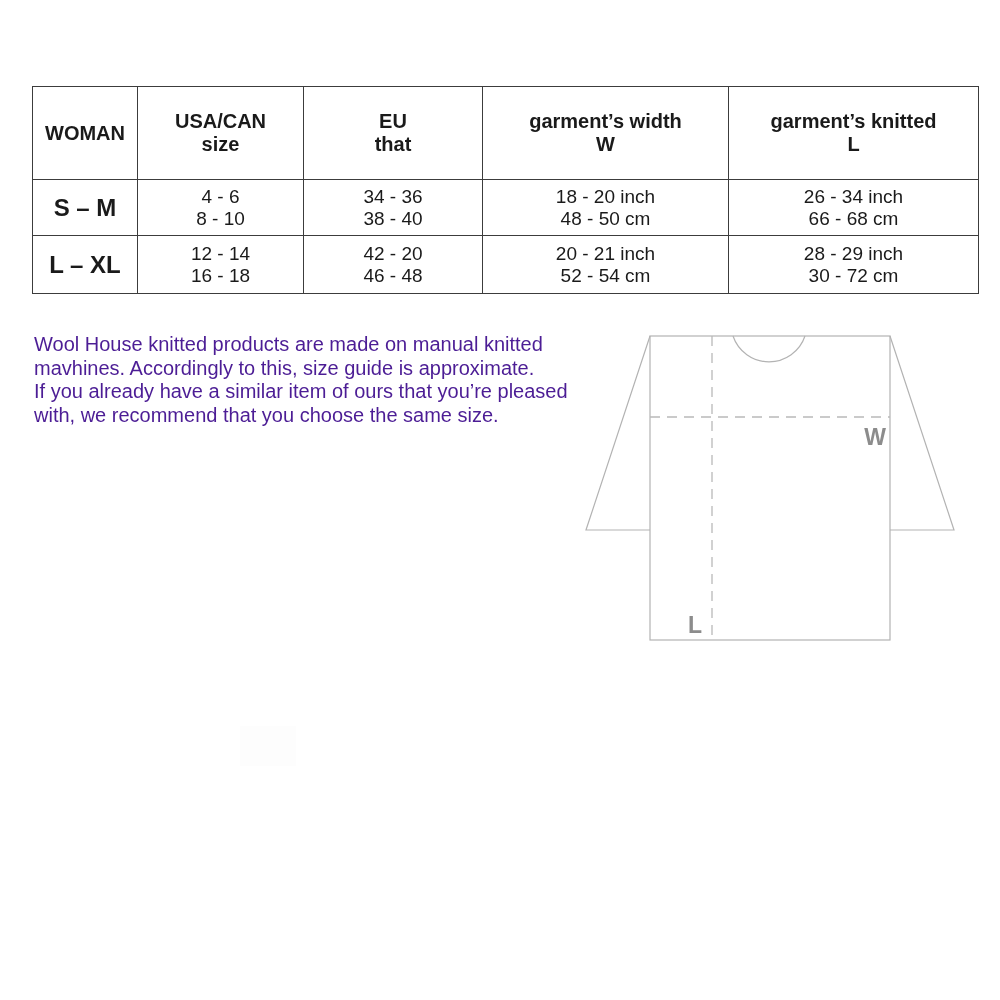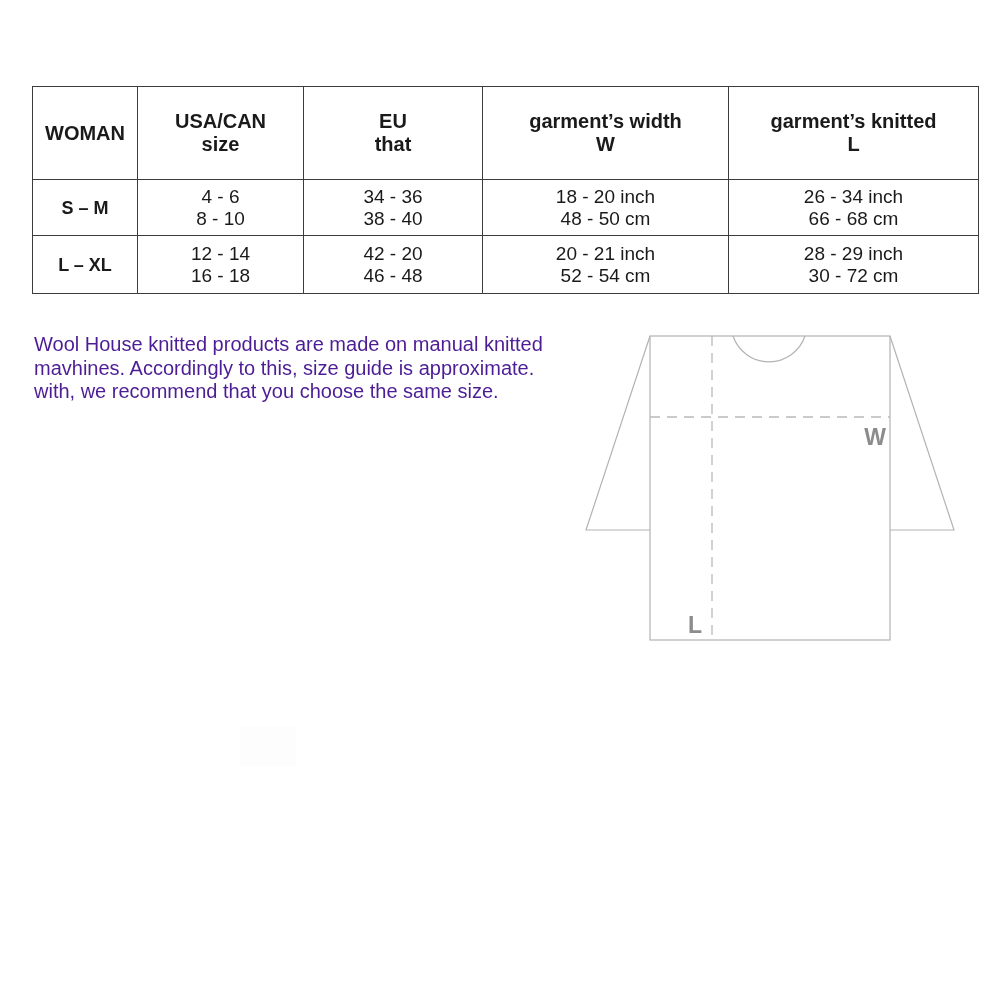--- a/index.html
+++ b/index.html
@@ -34,21 +34,21 @@
     height: 92px;
   }
   .size-table td {
     font-size: 19px;
     font-weight: normal;
     line-height: 22px;
   }
   .size-table tbody tr.r1 { height: 56px; }
   .size-table tbody tr.r2 { height: 58px; }
   .size-table td.row-label {
-    font-size: 18px;
+    font-size: 24px;
     font-weight: bold;
   }
 
   
   .note {
     position: absolute; left: 34px; top: 333px;
     font-size: 20px;
     line-height: 23.5px;
     color: #4c1d95;
     white-space: nowrap;
@@ -123,20 +123,21 @@
 52 - 54 cm</td>
         <td>28 - 29 inch
 30 - 72 cm</td>
       </tr>
     </tbody>
   </table>
 
   <div class="note">
     <div>Wool House knitted products are made on manual knitted</div>
     <div>mavhines. Accordingly to this, size guide is approximate.</div>
+    <div>If you already have a similar item of ours that you’re pleased</div>
     <div>with, we recommend that you choose the same size.</div>
   </div>
 
   <svg class="garment-diagram" width="395" height="335" viewBox="575 320 395 335" xmlns="http://www.w3.org/2000/svg">
 
     <path class="dline" d="M 650 336 L 586 530 L 650 530"></path>
     <path class="dline" d="M 890 336 L 954 530 L 890 530"></path>
 
     <rect class="dline" x="650" y="336" width="240" height="304"></rect>
 

